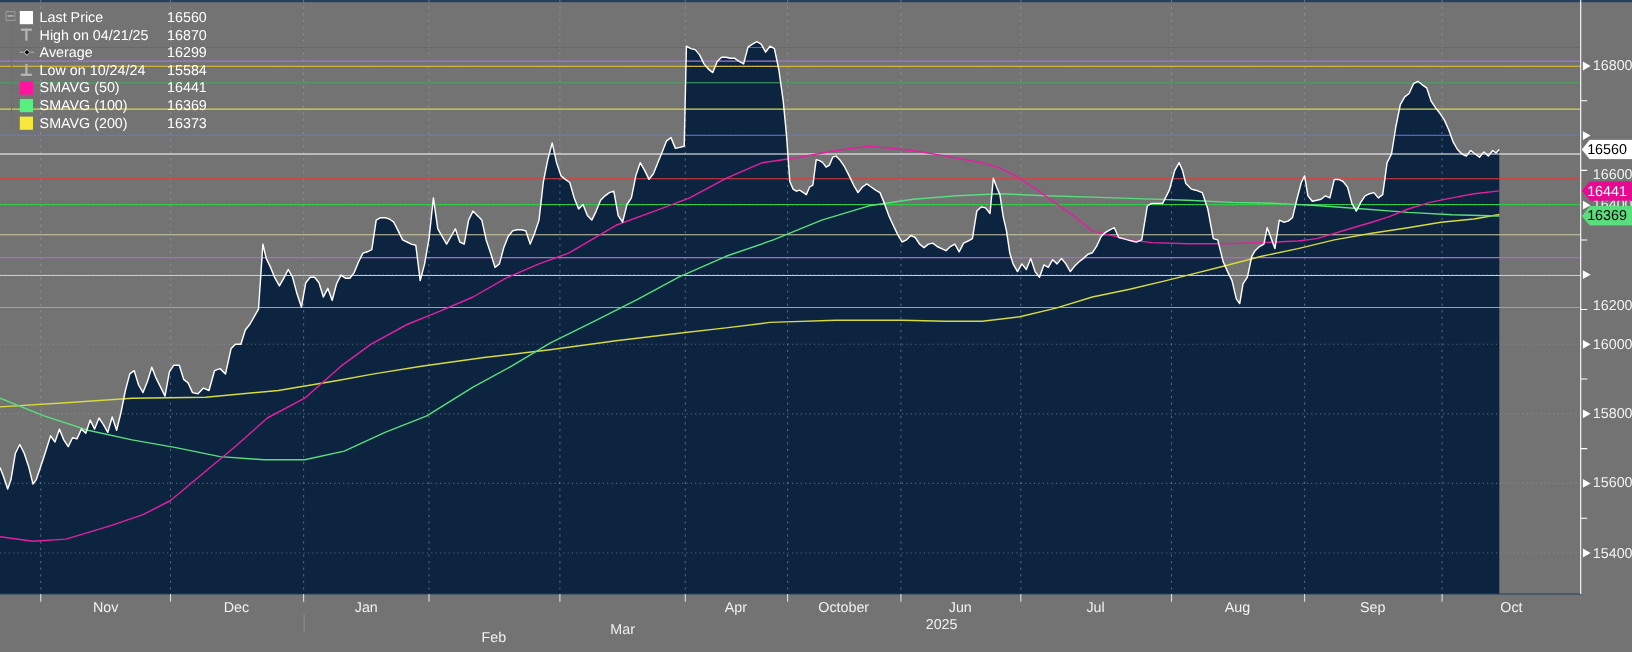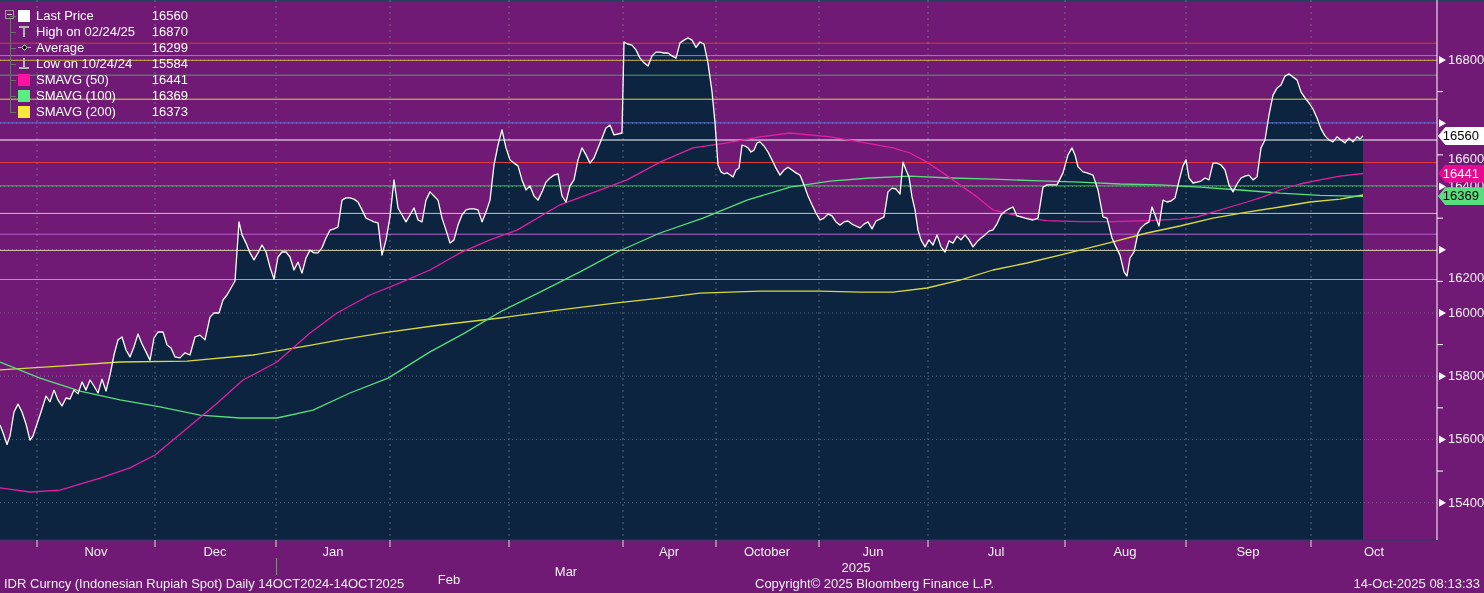--- a/index.html
+++ b/index.html
@@ -1,17 +1,17 @@
 <!DOCTYPE html>
 <html><head>
 <meta charset="utf-8">
 <style>
   html,body{margin:0;padding:0;background:#000;}
   body{width:1484px;height:593px;overflow:hidden;font-family:"Liberation Sans","DejaVu Sans",sans-serif;}
-  .stage{position:relative;width:1484px;height:593px;background:#701a75;}
+  .stage{position:relative;width:1484px;height:593px;background:#737373;}
   .top-strip{position:absolute;left:0;top:0;width:1484px;height:2px;background:#23405f;}
   svg.plot{position:absolute;left:0;top:0;}
   
   .ylab{position:absolute;color:#f2f2f2;font-size:13px;line-height:16px;left:1448px;width:36px;}
   
   .tag{position:absolute;left:1438px;width:46px;height:18px;line-height:18px;font-size:13px;text-align:right;padding-right:5px;box-sizing:border-box;clip-path:polygon(0 50%,16% 0,100% 0,100% 100%,16% 100%);}
   
   .xlab{position:absolute;top:544px;width:70px;color:#f2f2f2;font-size:13px;text-align:center;}
   .yearlab{position:absolute;top:560px;width:70px;color:#f2f2f2;font-size:13px;text-align:center;}
   .year-sep{position:absolute;top:558px;width:1px;height:17px;background:#8a8a8a;}
@@ -124,21 +124,21 @@
           <div class="lg-icon lg-swatch" style="background: rgb(255, 255, 255);"></div>
           <span class="lg-label">Last Price</span>
           <span class="lg-value">16560</span>
         </div>
         <div class="lg-row">
           <div class="lg-stub"></div>
           <div class="lg-icon mk-high">
             <div class="bar"></div>
             <div class="stem"></div>
           </div>
-          <span class="lg-label">High on 02/24/25</span>
+          <span class="lg-label">High on 04/21/25</span>
           <span class="lg-value">16870</span>
         </div>
         <div class="lg-row">
           <div class="lg-stub"></div>
           <div class="lg-icon mk-avg">
             <div class="line"></div>
             <div class="dia"></div>
           </div>
           <span class="lg-label">Average</span>
           <span class="lg-value">16299</span>
@@ -201,18 +201,13 @@
       <div class="xlab" style="left: 838px;">Jun</div>
       <div class="xlab" style="left: 961px;">Jul</div>
       <div class="xlab" style="left: 1090px;">Aug</div>
       <div class="xlab" style="left: 1213px;">Sep</div>
       <div class="xlab" style="left: 1339px;">Oct</div>
       <div class="yearlab" style="left: 103px; margin-top: 31px;">2024</div>
       <div class="yearlab" style="left: 821px;">2025</div>
     </div>
   <div class="year-sep" id="year-sep" style="left: 276px;"></div>
 
-  <div class="footer">
-    <span class="title">IDR Curncy (Indonesian Rupiah Spot) Daily 14OCT2024-14OCT2025</span>
-    <span class="copy">Copyright© 2025 Bloomberg Finance L.P.</span>
-    <span class="stamp">14-Oct-2025 08:13:33</span>
-  </div>
 </div>
 
 </body></html>

